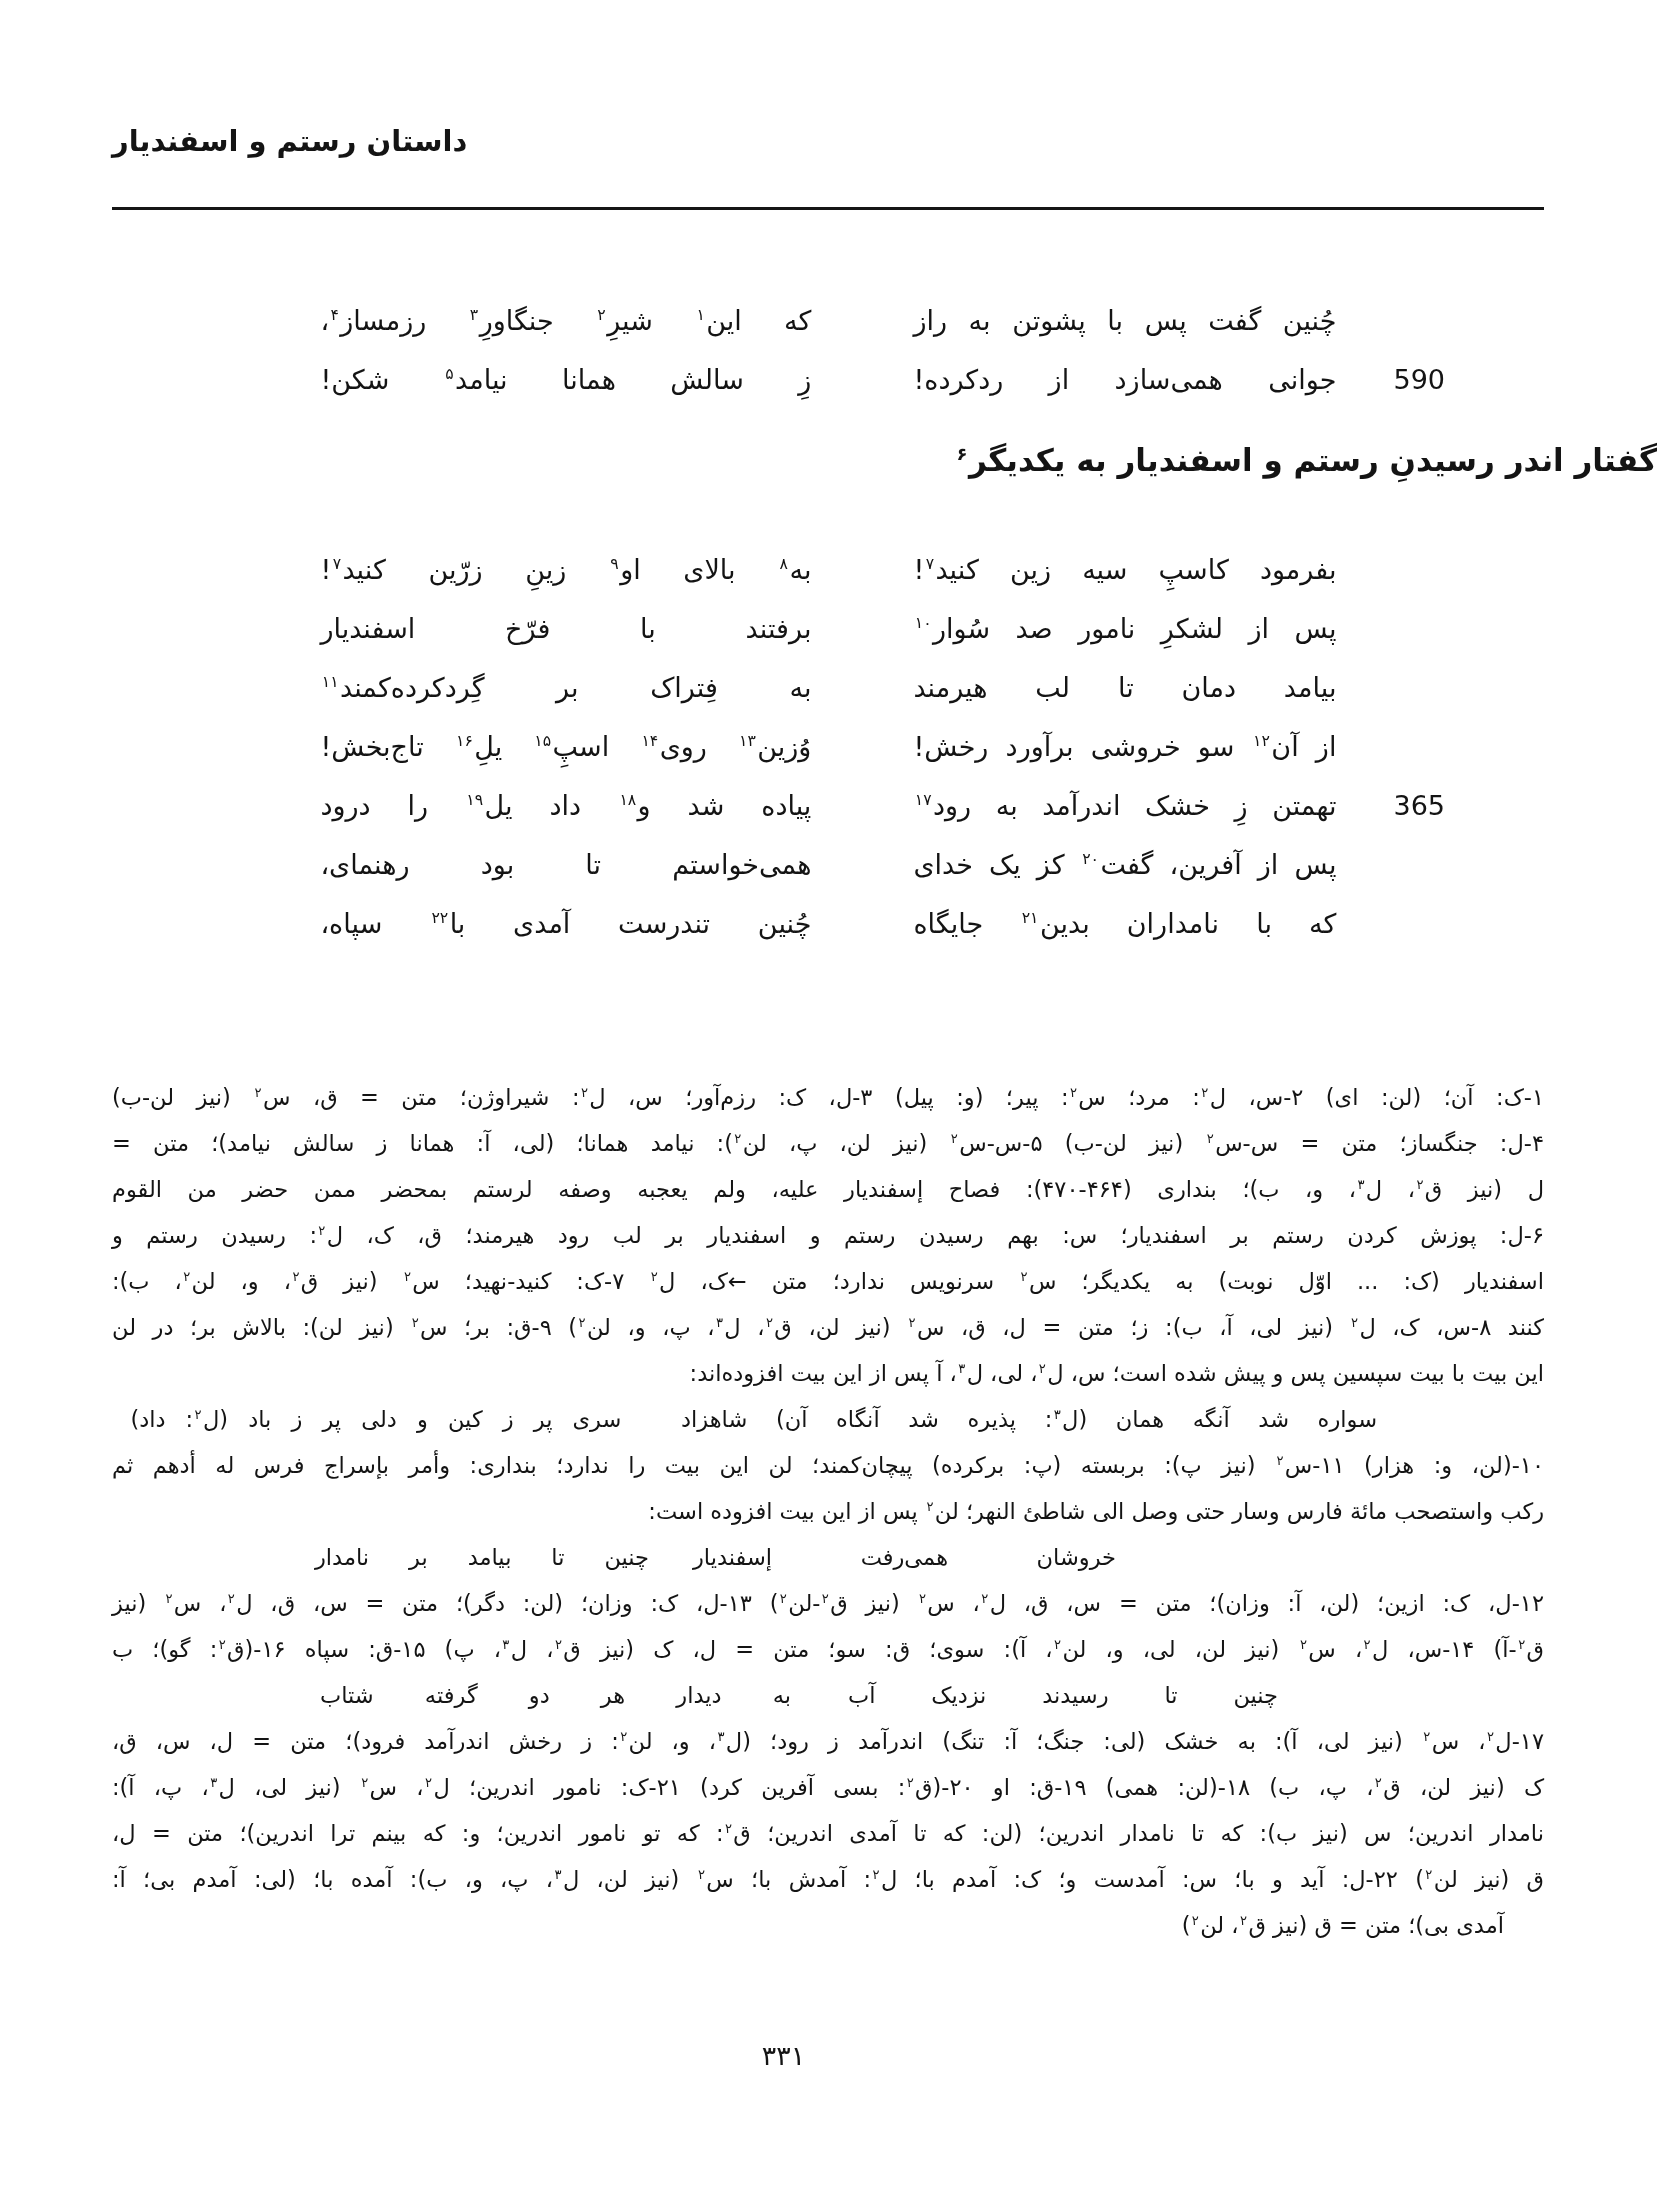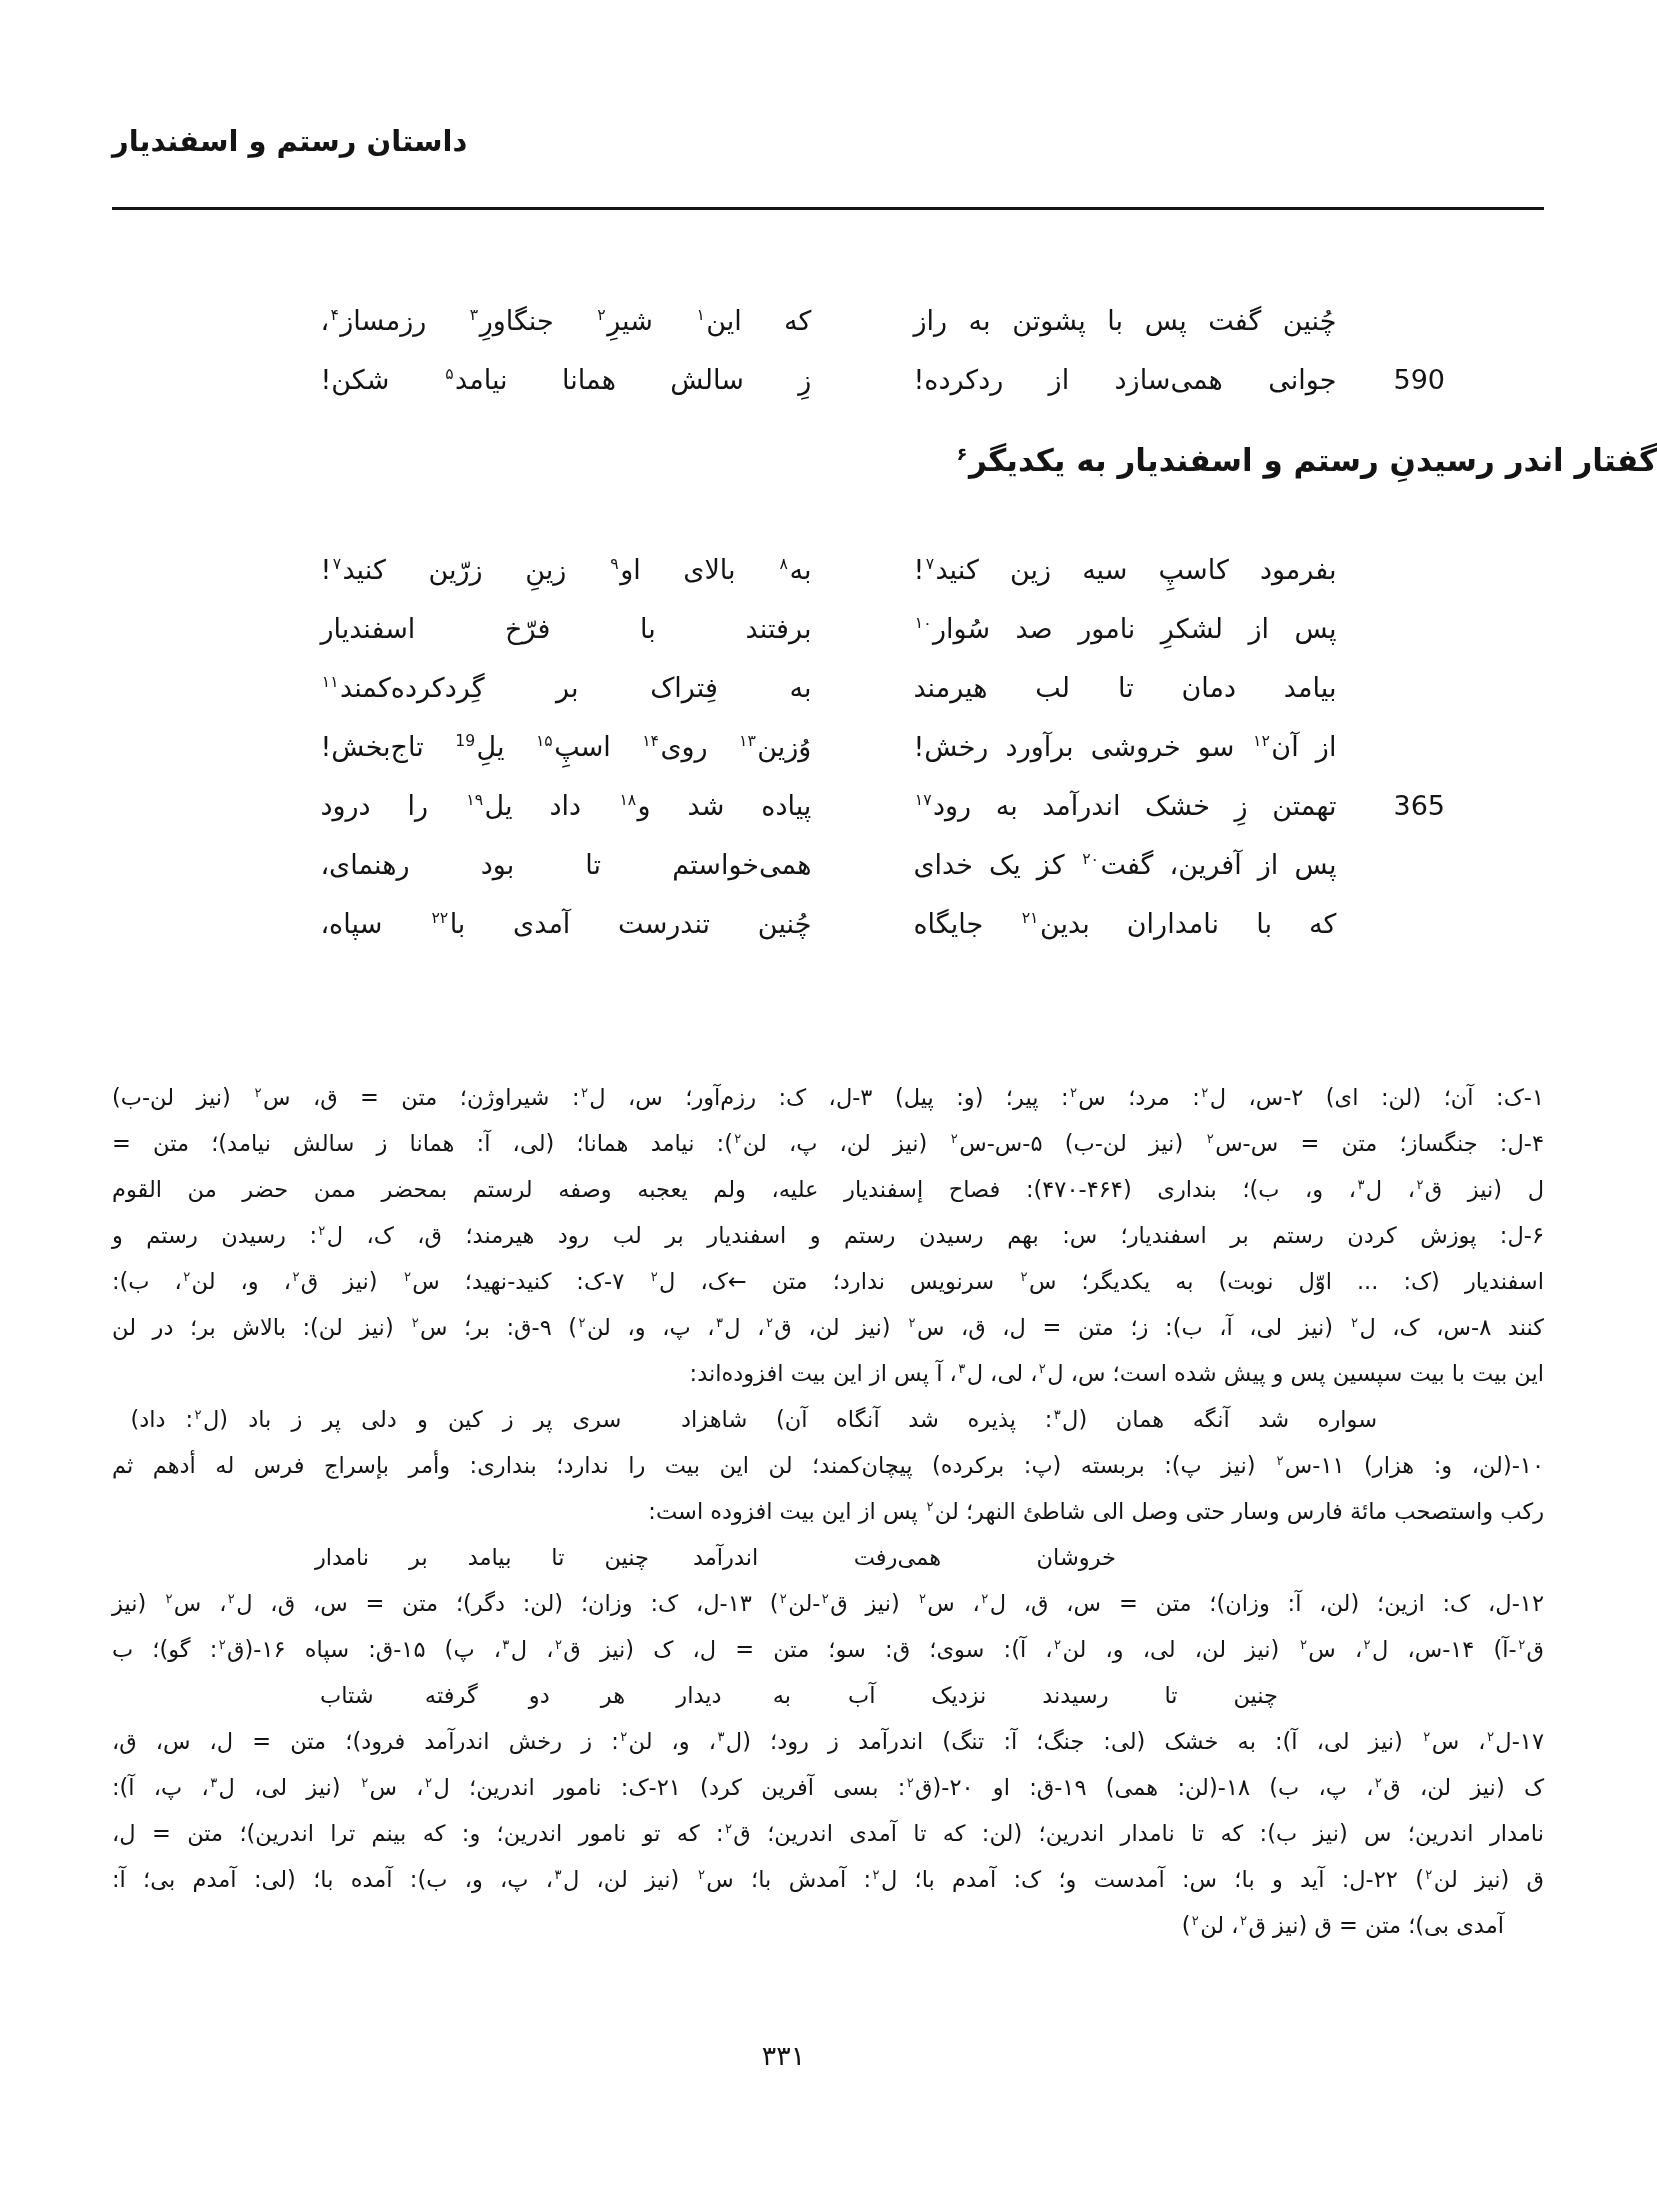--- a/index.html
+++ b/index.html
@@ -102,21 +102,21 @@
       <div class="hemi hemi-l">برفتند با فرّخ اسفندیار</div>
     </div>
     <div class="couplet">
       <div class="vnum"></div>
       <div class="hemi hemi-r">بیامد دمان تا لب هیرمند</div>
       <div class="hemi hemi-l">به فِتراک بر گِردکرده‌کمند<sup>۱۱</sup></div>
     </div>
     <div class="couplet">
       <div class="vnum"></div>
       <div class="hemi hemi-r">از آن<sup>۱۲</sup> سو خروشی برآورد رخش!</div>
-      <div class="hemi hemi-l">وُزین<sup>۱۳</sup> روی<sup>۱۴</sup> اسپِ<sup>۱۵</sup> یلِ<sup>19</sup> تاج‌بخش!</div>
+      <div class="hemi hemi-l">وُزین<sup>۱۳</sup> روی<sup>۱۴</sup> اسپِ<sup>۱۵</sup> یلِ<sup>۱۶</sup> تاج‌بخش!</div>
     </div>
     <div class="couplet">
       <div class="vnum">365</div>
       <div class="hemi hemi-r">تهمتن زِ خشک اندرآمد به رود<sup>۱۷</sup></div>
       <div class="hemi hemi-l">پیاده شد و<sup>۱۸</sup> داد یل<sup>۱۹</sup> را درود</div>
     </div>
     <div class="couplet">
       <div class="vnum"></div>
       <div class="hemi hemi-r">پس از آفرین، گفت<sup>۲۰</sup> کز یک خدای</div>
       <div class="hemi hemi-l">همی‌خواستم تا بود رهنمای،</div>
@@ -136,21 +136,21 @@
     <div class="fn fn-j">اسفندیار (ک: ... اوّل نوبت) به یکدیگر؛ س<sup>۲</sup> سرنویس ندارد؛ متن ←ک، ل<sup>۲</sup> ۷-ک: کنید-نهید؛ س<sup>۲</sup> (نیز ق<sup>۲</sup>، و، لن<sup>۲</sup>، ب):</div>
     <div class="fn fn-j">کنند ۸-س، ک، ل<sup>۲</sup> (نیز لی، آ، ب): ز؛ متن = ل، ق، س<sup>۲</sup> (نیز لن، ق<sup>۲</sup>، ل<sup>۳</sup>، پ، و، لن<sup>۲</sup>) ۹-ق: بر؛ س<sup>۲</sup> (نیز لن): بالاش بر؛ در لن</div>
     <div class="fn fn-e">این بیت با بیت سپسین پس و پیش شده است؛ س، ل<sup>۲</sup>، لی، ل<sup>۳</sup>، آ پس از این بیت افزوده‌اند:</div>
     <div class="fn fnq fnq-1">
       <div class="h h-r">سواره شد آنگه همان (ل<sup>۳</sup>: پذیره شد آنگاه آن) شاهزاد</div>
       <div class="h h-l">سری پر ز کین و دلی پر ز باد (ل<sup>۲</sup>: داد)</div>
     </div>
     <div class="fn fn-j">۱۰-(لن، و: هزار) ۱۱-س<sup>۲</sup> (نیز پ): بربسته (پ: برکرده) پیچان‌کمند؛ لن این بیت را ندارد؛ بنداری: وأمر بإسراج فرس له أدهم ثم</div>
     <div class="fn fn-e">رکب واستصحب مائة فارس وسار حتی وصل الی شاطئ النهر؛ لن<sup>۲</sup> پس از این بیت افزوده است:</div>
     <div class="fn fnq fnq-2">
-      <div class="h h-r">خروشان همی‌رفت اندرآمد</div>
+      <div class="h h-r">خروشان همی‌رفت إسفندیار</div>
       <div class="h h-l">چنین تا بیامد بر نامدار</div>
     </div>
     <div class="fn fn-j">۱۲-ل، ک: ازین؛ (لن، آ: وزان)؛ متن = س، ق، ل<sup>۲</sup>، س<sup>۲</sup> (نیز ق<sup>۲</sup>-لن<sup>۲</sup>) ۱۳-ل، ک: وزان؛ (لن: دگر)؛ متن = س، ق، ل<sup>۲</sup>، س<sup>۲</sup> (نیز</div>
     <div class="fn fn-j">ق<sup>۲</sup>-آ) ۱۴-س، ل<sup>۲</sup>، س<sup>۲</sup> (نیز لن، لی، و، لن<sup>۲</sup>، آ): سوی؛ ق: سو؛ متن = ل، ک (نیز ق<sup>۲</sup>، ل<sup>۳</sup>، پ) ۱۵-ق: سپاه ۱۶-(ق<sup>۲</sup>: گو)؛ ب</div>
     <div class="fn fnq fnq-3">
       <div class="h h-r">چنین تا رسیدند نزدیک آب</div>
       <div class="h h-l">به دیدار هر دو گرفته شتاب</div>
     </div>
     <div class="fn fn-j">۱۷-ل<sup>۲</sup>، س<sup>۲</sup> (نیز لی، آ): به خشک (لی: جنگ؛ آ: تنگ) اندرآمد ز رود؛ (ل<sup>۳</sup>، و، لن<sup>۲</sup>: ز رخش اندرآمد فرود)؛ متن = ل، س، ق،</div>
     <div class="fn fn-j">ک (نیز لن، ق<sup>۲</sup>، پ، ب) ۱۸-(لن: همی) ۱۹-ق: او ۲۰-(ق<sup>۲</sup>: بسی آفرین کرد) ۲۱-ک: نامور اندرین؛ ل<sup>۲</sup>، س<sup>۲</sup> (نیز لی، ل<sup>۳</sup>، پ، آ):</div>

